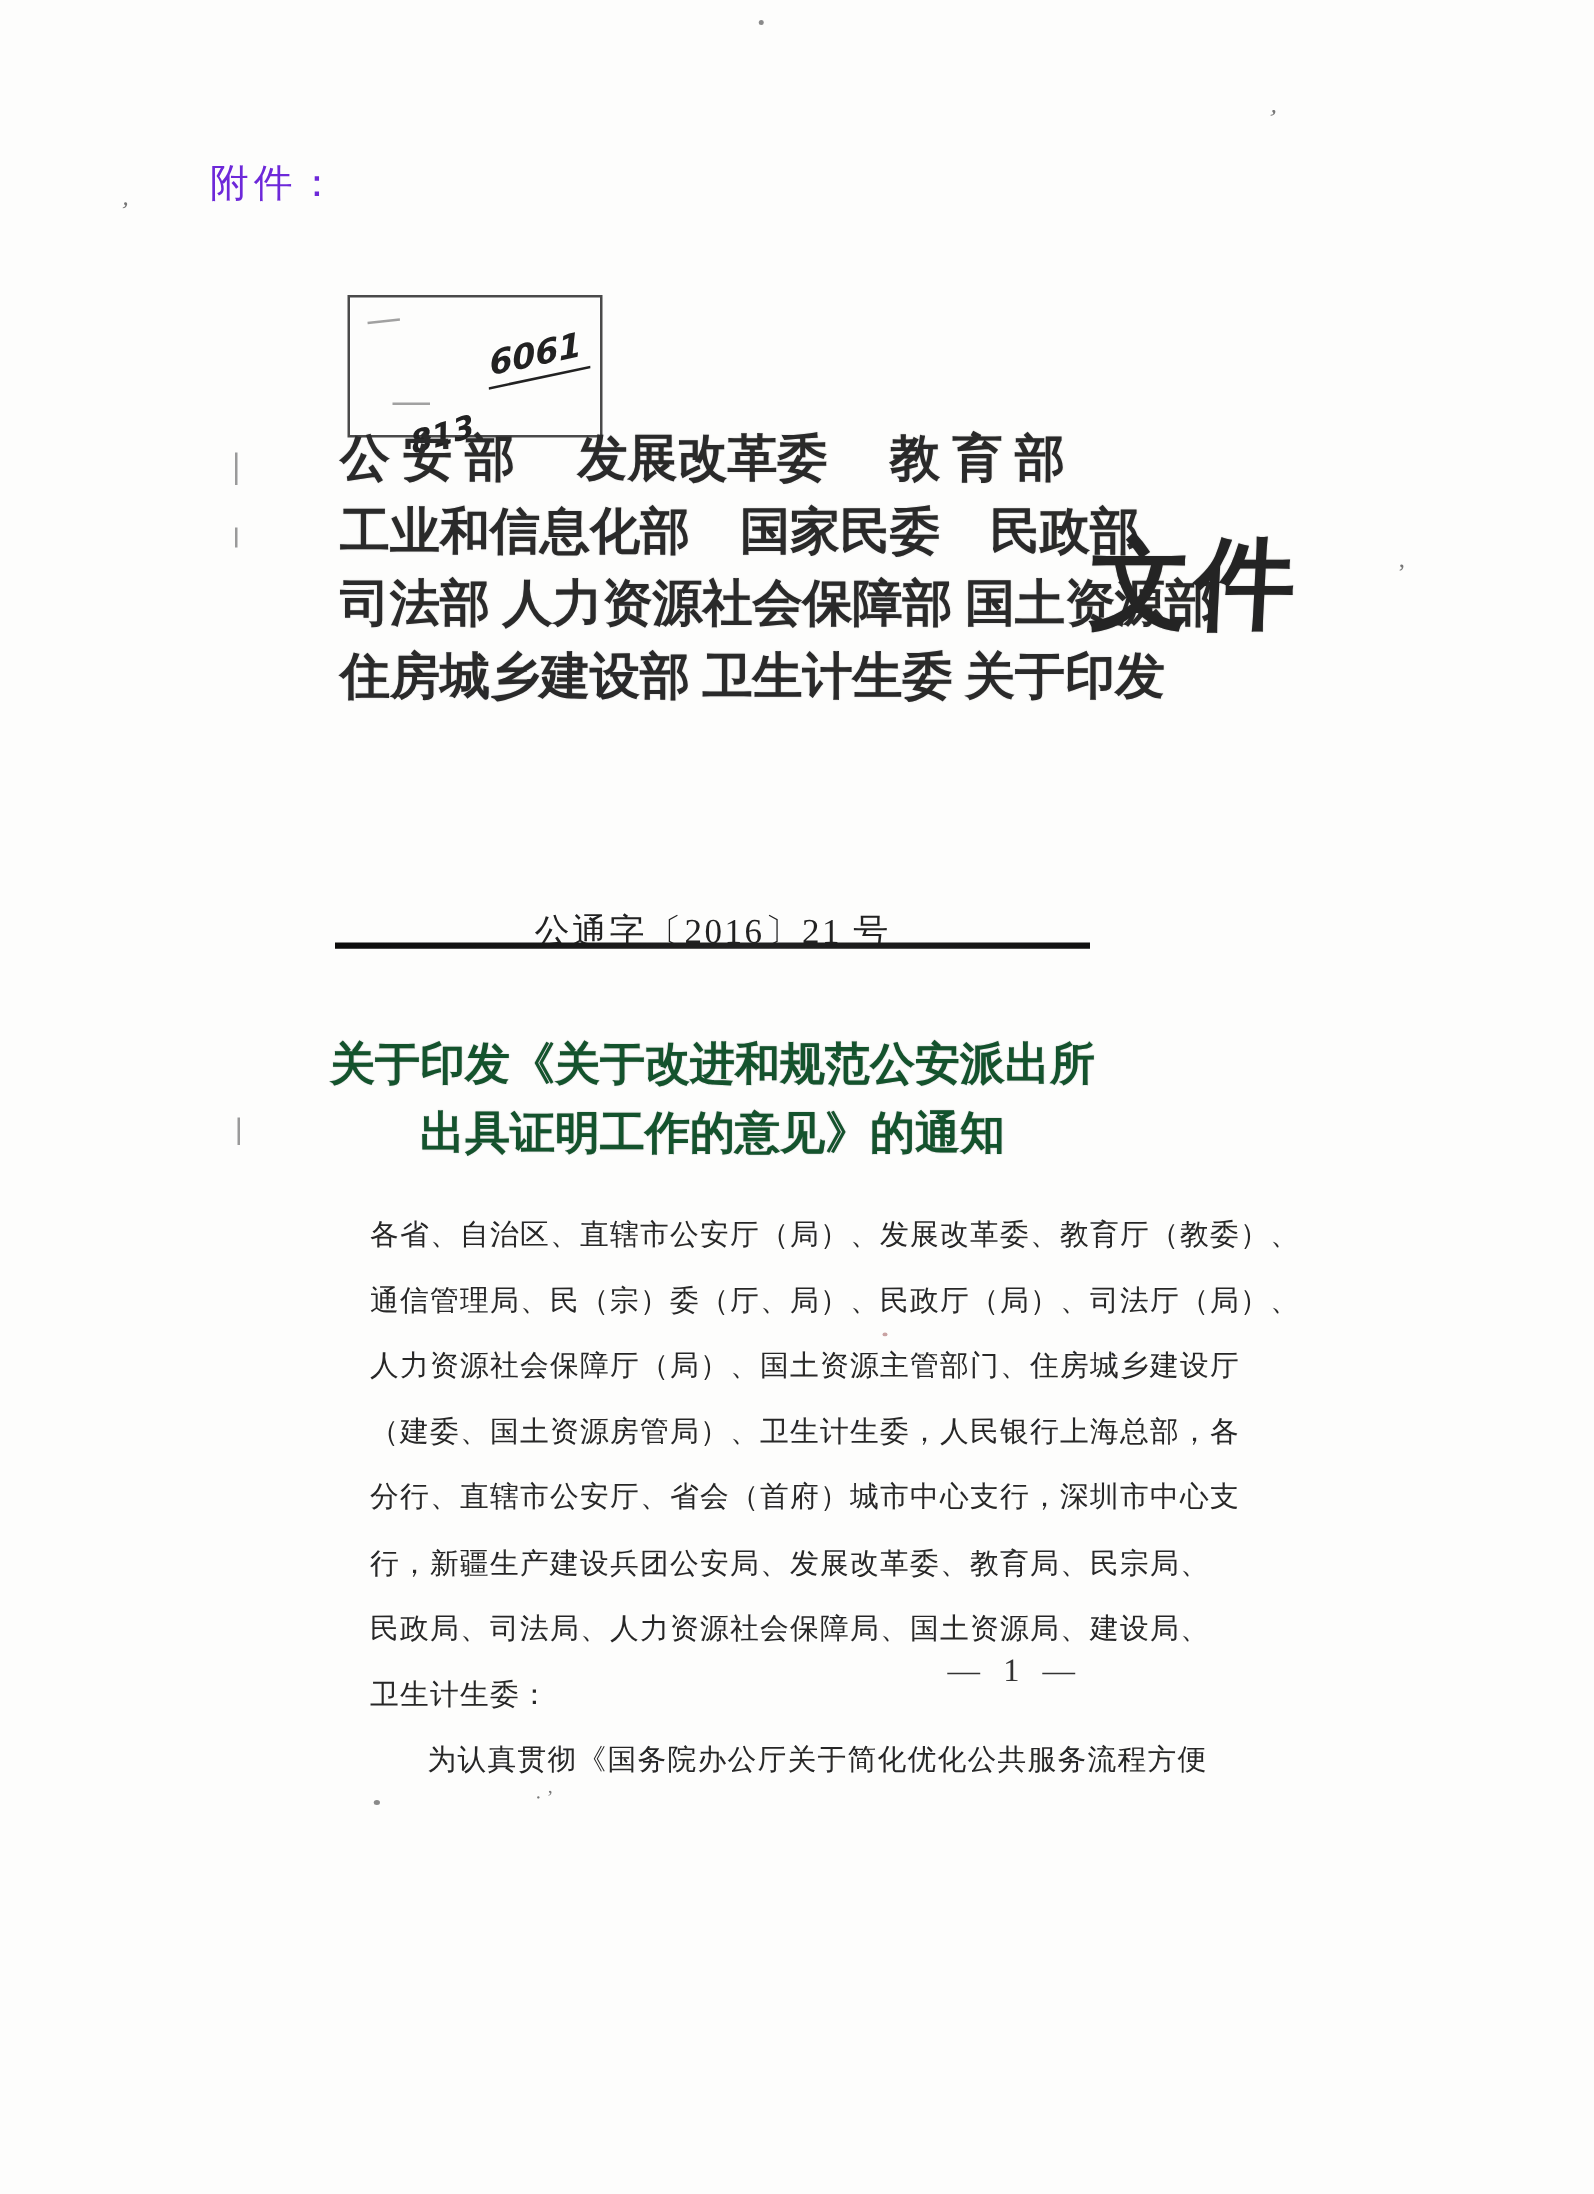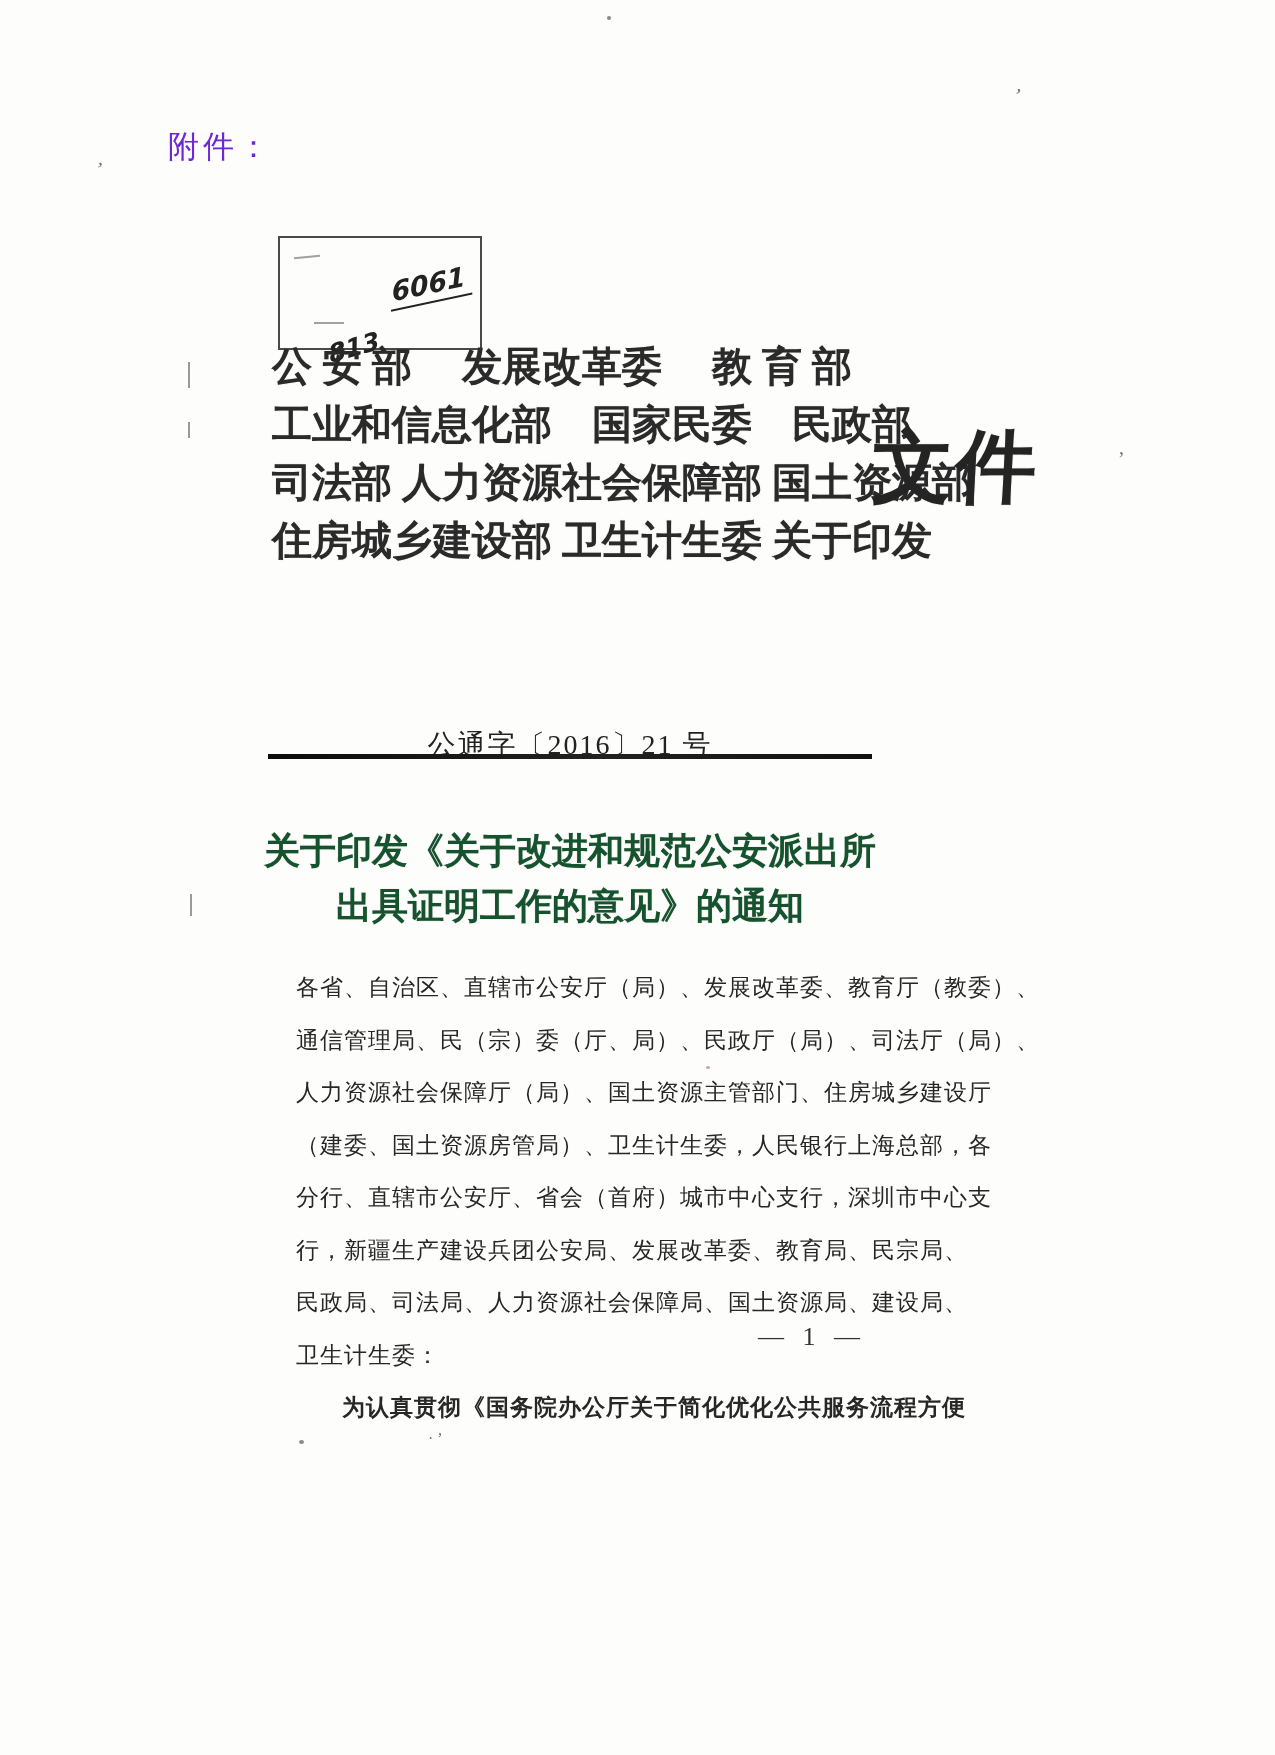--- a/index.html
+++ b/index.html
@@ -68,21 +68,21 @@
     position:absolute;left:220px;top:824px;width:700px;
     text-align:center;font-weight:bold;font-size:36px;line-height:55px;
     color:#14532d;
     text-shadow:0 0 1px rgba(25,25,25,.4);
   }
   .body-text{
     position:absolute;left:296px;top:962px;width:592px;
     font-size:23px;line-height:52.5px;color:#272727;
     letter-spacing:1px;white-space:nowrap;
   }
-  .body-text .indent{ text-indent:2em;font-weight:bold; }
+  .body-text .indent{ text-indent:2em; }
   .pagenum{
     position:absolute;left:758px;top:1322px;
     font-size:26px;letter-spacing:6px;color:#333;
   }
   
   .speck{position:absolute;background:#8a8a8a;border-radius:50%;}
   .tickmark{position:absolute;color:#777;font-size:20px;}
   .edge-dash{position:absolute;background:#9a9a9a;width:2px;}
 </style>
 </head>

